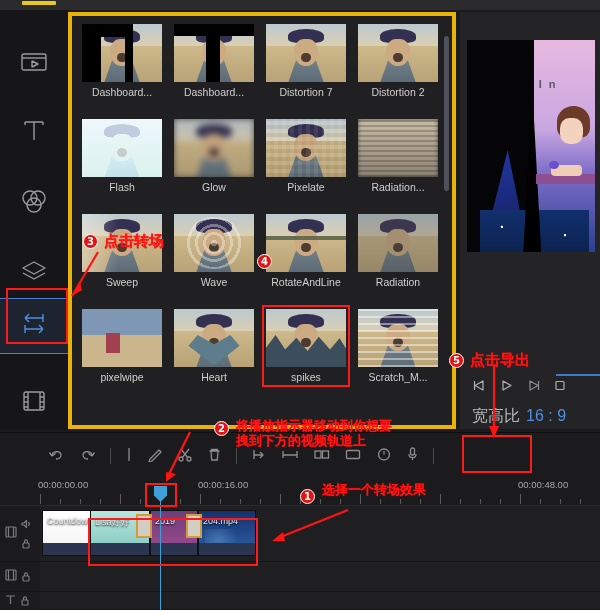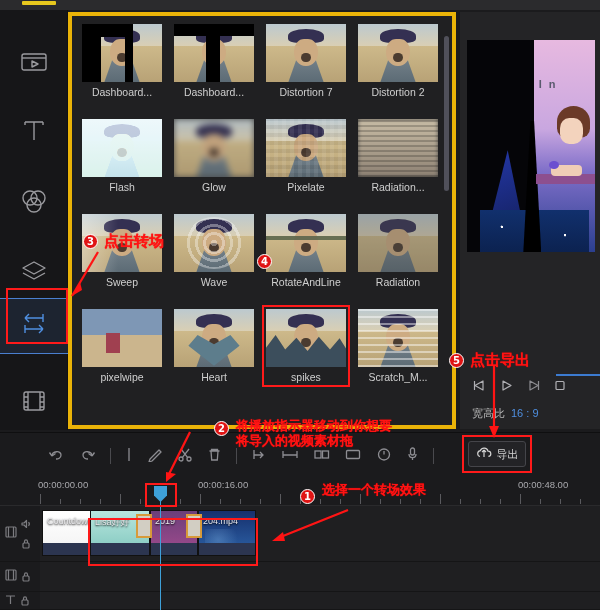--- a/index.html
+++ b/index.html
@@ -60,21 +60,21 @@
           background:linear-gradient(160deg,#2438a8,#101a4e);clip-path:polygon(55% 0,100% 100%,0 100%);}
   .pvstars{position:absolute;left:10%;top:80%;width:85%;height:20%;
            background:radial-gradient(circle at 20% 40%,#fff 1px,transparent 1.5px),
                       radial-gradient(circle at 52% 20%,#fff 1px,transparent 1.5px),
                       radial-gradient(circle at 78% 60%,#fff 1px,transparent 1.5px),
                       linear-gradient(#11306d,#0c2250);}
   .pvdark{position:absolute;left:44%;top:38%;width:14%;height:62%;background:#000;
           clip-path:polygon(40% 0,60% 0,100% 100%,0 100%);}
   .pvctrls{position:absolute;left:12px;top:366px;width:128px;height:18px;display:flex;align-items:center;gap:12px;}
   .pvctrls span{display:inline-block;}
-  .ratio{position:absolute;left:12px;top:394px;font-size:11px;color:#b9b9b9;}
+  .ratio{position:absolute;left:12px;top:394px;font-size:16px;color:#b9b9b9;}
   .ratio b{color:#4f8fe0;font-weight:normal;margin-left:6px;}
   .pvline{position:absolute;left:556px;top:374px;width:44px;height:2px;background:#3c7bd0;}
 
   
   .tlbar{ position:absolute; left:0; top:432px; width:600px; height:46px; background:#1b1b1d; border-top:1px solid #0f0f10;}
   .tlicons{ position:absolute; left:48px; top:443px; height:26px; display:flex; align-items:center; gap:14px;}
   .tlicons svg{stroke:#8d8d92;fill:none;stroke-width:1.3;}
   .divider{width:1px;height:16px;background:#4a4a4e;}
   .exportbtn{ position:absolute; left:468px; top:441px; width:58px; height:26px;
               display:flex;align-items:center;justify-content:center;gap:5px;
@@ -495,29 +495,20 @@
           <circle cx="8" cy="7.5" r="5.5"></circle>
           <path d="M8 7.5V4"></path>
         </svg></span>
     <span><svg width="13" height="16" viewBox="0 0 13 16">
           <rect x="4.5" y="2" width="4" height="7" rx="2"></rect>
           <path d="M3 8c0 2.2 1.6 3.6 3.5 3.6S10 10.2 10 8M6.5 11.6V14"></path>
         </svg></span>
     <span class="divider"></span>
   </div>
 
-  <div class="exportbtn">
-    <span>
-      <svg width="16" height="14" viewBox="0 0 16 14">
-          <path d="M4 10.5a3 3 0 0 1 .4-5.9A4 4 0 0 1 12 5.2a2.6 2.6 0 0 1 .4 5.2" fill="none" stroke="#d4d4d4" stroke-width="1.2"></path>
-          <path d="M8 11V4M8 4 6 6.2M8 4l2 2.2" stroke="#d4d4d4" stroke-width="1.2" fill="none"></path>
-        </svg>
-    </span>
-    <span>导出</span>
-  </div>
   <div class="export-wrap"></div>
 
   <div class="ruler">
     <div class="ticks" id="ticks">
         <div class="tick" style="left: 0px; height: 10px;"></div>
         <div class="tick" style="left: 20px; height: 5px;"></div>
         <div class="tick" style="left: 40px; height: 5px;"></div>
         <div class="tick" style="left: 60px; height: 5px;"></div>
         <div class="tick" style="left: 80px; height: 10px;"></div>
         <div class="tick" style="left: 100px; height: 5px;"></div>
@@ -633,21 +624,21 @@
   </svg>
 
   <div class="num" style="left:300px;top:489px">1</div>
   <div class="ann" style="left:322px;top:482px">
     <span>选择一个转场效果</span><br>
   </div>
 
   <div class="num" style="left:214px;top:421px">2</div>
   <div class="ann" style="left:236px;top:418px">
     <span>将播放指示器移动到你想要</span><br>
-    <span>将导入的视频素材拖</span>
+    <span>拽到下方的视频轨道上</span>
   </div>
 
   <div class="num" style="left:83px;top:234px">3</div>
   <div class="ann" style="left:104px;top:234px;font-size:15px">
     <span>点击转场</span>
   </div>
 
   <div class="num" style="left:257px;top:254px">4</div>
 
   <div class="num" style="left:449px;top:353px">5</div>

